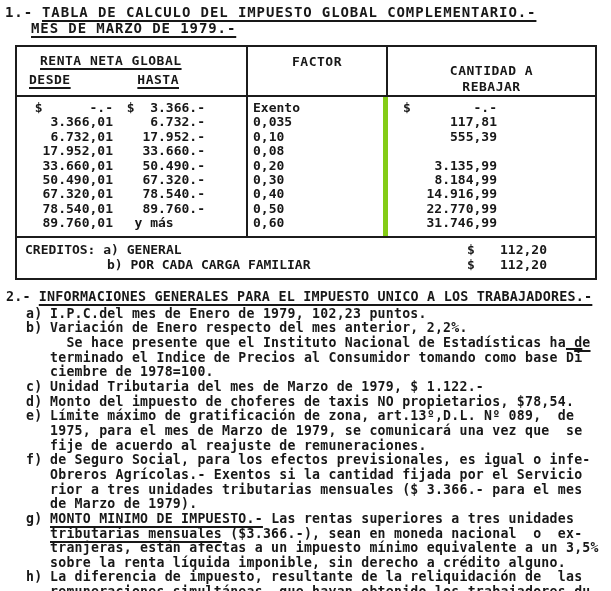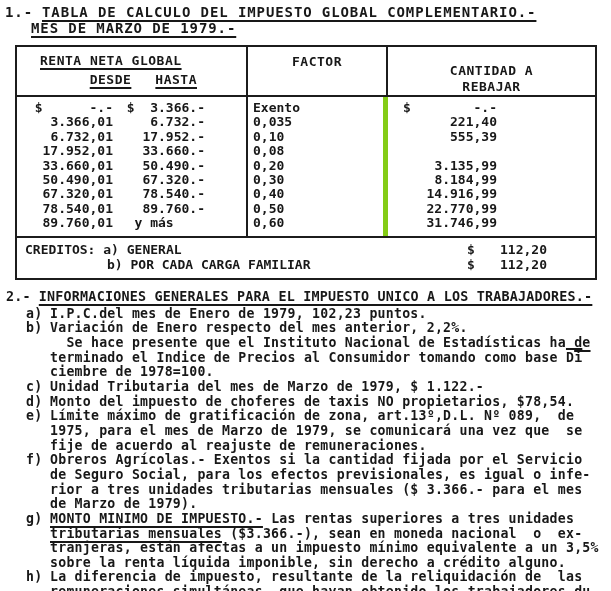--- a/index.html
+++ b/index.html
@@ -18,21 +18,21 @@
   
   .h1row { display:flex; font-size:14px; letter-spacing:0.9px; line-height:15px; white-space:pre; }
   .h1row .num { margin-right:9px; }
   .h1row.line2 { margin-left:26px; margin-top:1px; }
 
   
   .tbl { margin:9px 0 0 10px; width:582px; border:2px solid #1c1c1c; font-size:13px; }
   .thead { display:flex; border-bottom:2px solid #1c1c1c; height:50px; }
   .thc1 { width:231px; border-right:2px solid #1c1c1c; padding:6px 0 0 2px; }
   .thc1 .c1t { margin-left:21px; line-height:16px; letter-spacing:0.5px; }
-  .thc1 .c1s { display:flex; justify-content:flex-end; width:150px; margin-left:28px; margin-top:3px; letter-spacing:0.5px;gap:24px; }
+  .thc1 .c1s { display:flex; justify-content:space-between; width:150px; margin-left:10px; margin-top:3px; letter-spacing:0.5px;gap:24px; }
   .thc2 { width:140px; border-right:2px solid #1c1c1c; text-align:center; padding-top:7px; line-height:16px; letter-spacing:0.5px; }
   .thc3 { flex:1; text-align:center; padding-top:16px; line-height:16px; letter-spacing:0.5px; }
 
   .tbody { border-bottom:2px solid #1c1c1c; }
   .trow { display:flex; line-height:14.4px; }
   .trow:first-child > div { padding-top:4px; }
   .trow:last-child > div { padding-bottom:5px; }
   .cellc1 { width:231px; border-right:2px solid #1c1c1c; display:flex; }
   .desde { width:96px; text-align:right; white-space:pre; }
   .hasta { width:92px; text-align:right; white-space:pre; }
@@ -93,21 +93,21 @@
           </div>
           <div class="cellc2">Exento</div>
           <div class="cellc3">$        -.-</div>
         </div>
         <div class="trow">
           <div class="cellc1">
             <span class="desde">3.366,01</span>
             <span class="hasta">6.732.-</span>
           </div>
           <div class="cellc2">0,035</div>
-          <div class="cellc3">221,40</div>
+          <div class="cellc3">117,81</div>
         </div>
         <div class="trow">
           <div class="cellc1">
             <span class="desde">6.732,01</span>
             <span class="hasta">17.952.-</span>
           </div>
           <div class="cellc2">0,10</div>
           <div class="cellc3">555,39</div>
         </div>
         <div class="trow">
@@ -194,21 +194,21 @@
       <div class="item">
         <span class="letter">d)</span>
         <div class="itemlines"><div><span>Monto del impuesto de choferes de taxis NO propietarios, $78,54.</span></div></div>
       </div>
       <div class="item">
         <span class="letter">e)</span>
         <div class="itemlines"><div><span>Límite máximo de gratificación de zona, art.13º,D.L. Nº 089,  de</span></div><div><span>1975, para el mes de Marzo de 1979, se comunicará una vez que  se</span></div><div><span>fije de acuerdo al reajuste de remuneraciones.</span></div></div>
       </div>
       <div class="item">
         <span class="letter">f)</span>
-        <div class="itemlines"><div><span>Obreros Agrícolas.- Exentos si la cantidad fijada por el Servicio</span></div><div><span>de Seguro Social, para los efectos previsionales, es igual o infe-</span></div><div><span>rior a tres unidades tributarias mensuales ($ 3.366.- para el mes</span></div><div><span>de Marzo de 1979).</span></div></div>
+        <div class="itemlines"><div><span>de Seguro Social, para los efectos previsionales, es igual o infe-</span></div><div><span>Obreros Agrícolas.- Exentos si la cantidad fijada por el Servicio</span></div><div><span>rior a tres unidades tributarias mensuales ($ 3.366.- para el mes</span></div><div><span>de Marzo de 1979).</span></div></div>
       </div>
       <div class="item">
         <span class="letter">g)</span>
         <div class="itemlines"><div><span class="u">MONTO MINIMO DE IMPUESTO.-</span><span> Las rentas superiores a tres unidades</span></div><div><span class="u">tributarias mensuales</span><span> ($3.366.-), sean en moneda nacional  o  ex-</span></div><div><span>tranjeras, están afectas a un impuesto mínimo equivalente a un 3,5%</span></div><div><span>sobre la renta líquida imponible, sin derecho a crédito alguno.</span></div></div>
       </div>
       <div class="item">
         <span class="letter">h)</span>
         <div class="itemlines"><div><span>La diferencia de impuesto, resultante de la reliquidación de  las</span></div><div><span>remuneraciones simultáneas, que hayan obtenido los trabajadores </span><span class="u">du</span></div></div>
       </div>
     </div>

